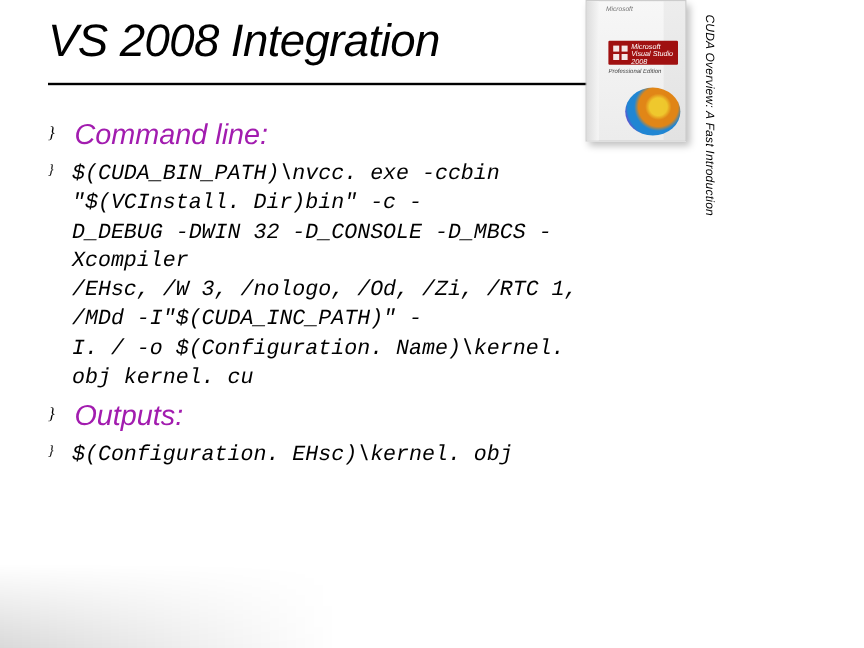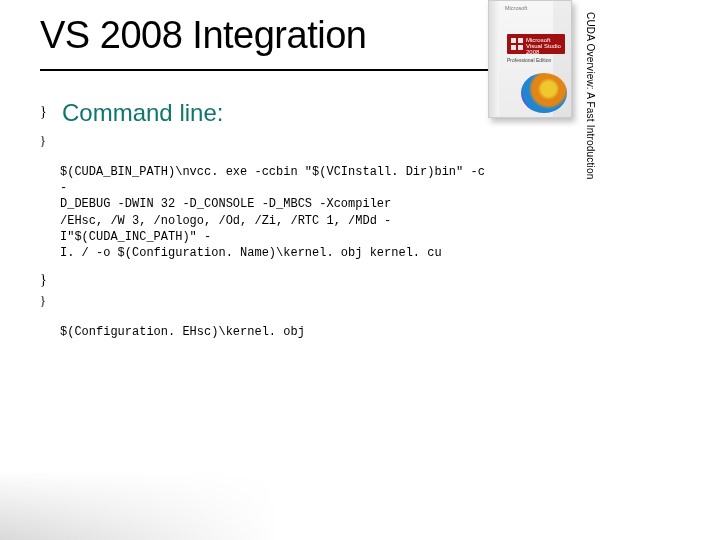--- a/index.html
+++ b/index.html
@@ -1,17 +1,17 @@
 <!DOCTYPE html>
 <html><head>
 <meta charset="utf-8">
 <style>
   * { margin: 0; padding: 0; box-sizing: border-box; }
   html, body { width: 720px; height: 540px; overflow: hidden; font-family: "Segoe UI", Arial, sans-serif; background: #fff; }
-  .slide { position: relative; width: 604px; height: 540px; background: #fff; }
+  .slide { position: relative; width: 604px; height: 540px; background: #fff; font-style: italic; }
   .title {
     font-family: "Segoe UI Light", "Segoe UI", Arial, sans-serif;
     font-size: 38px;
     font-weight: 400;
     color: #000;
     letter-spacing: -0.5px;
     padding: 14px 0 0 40px;
   }
   .rule {
     height: 2px;
@@ -34,29 +34,28 @@
     padding-top: 6px;
     font-family: Georgia, serif;
     font-size: 14px;
     color: #000;
   }
   .bullet.small .glyph { padding-top: 2px; font-size: 12px; width: 20px; }
   .bullet.big .txt {
     font-family: "Segoe UI", Arial, sans-serif;
     font-size: 24px;
     font-weight: 400;
-    color: #0f766e;
+    color: #a21caf;
   }
   .bullet.small .txt {
     font-family: "Courier New", monospace;
-    font-size: 12px;
+    font-size: 18px;
     line-height: 1.35;
     color: #000;
     white-space: pre-wrap;
-    margin-top: 31px;
   }
   .side-label {
     position: absolute;
     top: 12px;
     right: 8px;
     writing-mode: vertical-rl;
     font-size: 10px;
     font-family: Arial, sans-serif;
     color: #000;
     letter-spacing: 0.2px;
@@ -170,20 +169,21 @@
     <div class="bullet small">
       <span class="glyph">}</span>
       <span class="txt">$(CUDA_BIN_PATH)\nvcc. exe -ccbin "$(VCInstall. Dir)bin" -c -
 D_DEBUG -DWIN 32 -D_CONSOLE -D_MBCS -Xcompiler
 /EHsc, /W 3, /nologo, /Od, /Zi, /RTC 1, /MDd -I"$(CUDA_INC_PATH)" -
 I. / -o $(Configuration. Name)\kernel. obj kernel. cu</span>
     </div>
 
     <div class="bullet big" style="margin-top:4px;">
       <span class="glyph">}</span>
+      <span class="txt">Outputs:</span>
     </div>
 
     <div class="bullet small">
       <span class="glyph">}</span>
       <span class="txt">$(Configuration. EHsc)\kernel. obj</span>
     </div>
 
   </div>
 
   <div class="fade"></div>

